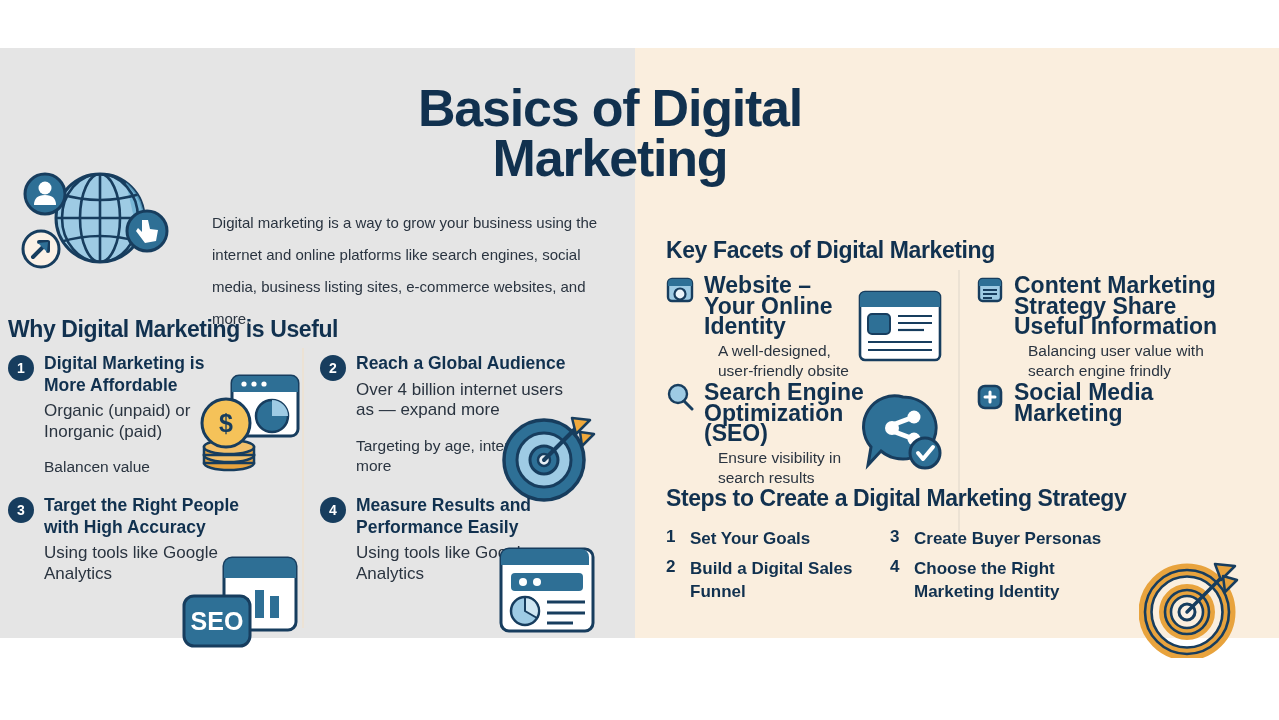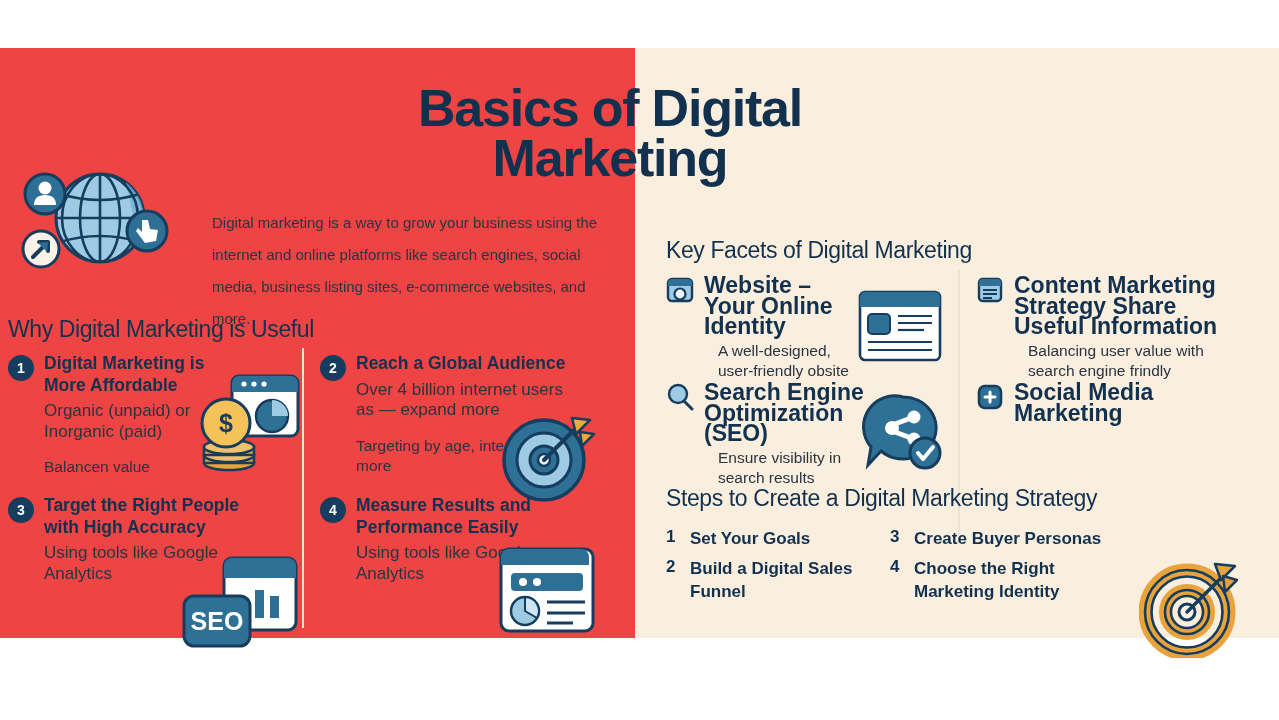--- a/index.html
+++ b/index.html
@@ -2,42 +2,42 @@
 <html><head>
 <meta charset="utf-8">
 <title>Basics of Digital Marketing</title>
 <style>
   html,body{margin:0;padding:0;}
   body{
     width:1279px;height:720px;background:#ffffff;overflow:hidden;
     font-family:"Liberation Sans","DejaVu Sans",sans-serif;
     -webkit-font-smoothing:antialiased;
   }
-  #canvas{position:absolute;left:0;top:48px;width:1279px;height:590px;background:#ef4444;}
+  #canvas{position:absolute;left:0;top:48px;width:1279px;height:590px;background:#e5e5e5;}
   #panel-right{position:absolute;left:635px;top:0;width:644px;height:590px;background:#faeede;}
 
   
   #title{
     position:absolute;left:330px;top:35px;width:560px;text-align:center;
     font-size:52px;line-height:50px;font-weight:bold;letter-spacing:-1.2px;
     color:#11314f;
   }
 
   
   #intro{
     position:absolute;left:212px;top:159px;width:415px;
     font-size:15px;line-height:32px;color:#2a3440;
   }
 
   
   #globe{position:absolute;left:14px;top:110px;width:165px;height:120px;}
 
   
   .sec-h{
-    position:absolute;font-weight:normal;color:#11314f;letter-spacing:-0.4px;
+    position:absolute;font-weight:bold;color:#11314f;letter-spacing:-0.4px;
   }
   #h-why{left:8px;top:268px;font-size:23px;}
   #h-facets{left:666px;top:189px;font-size:23px;}
   #h-steps{left:666px;top:437px;font-size:23px;}
 
   
   .vdiv{position:absolute;background:#ece2d4;width:1.5px;}
   #vdiv-left{left:302px;top:300px;height:280px;}
   #vdiv-right{left:958px;top:222px;height:265px;}
 

